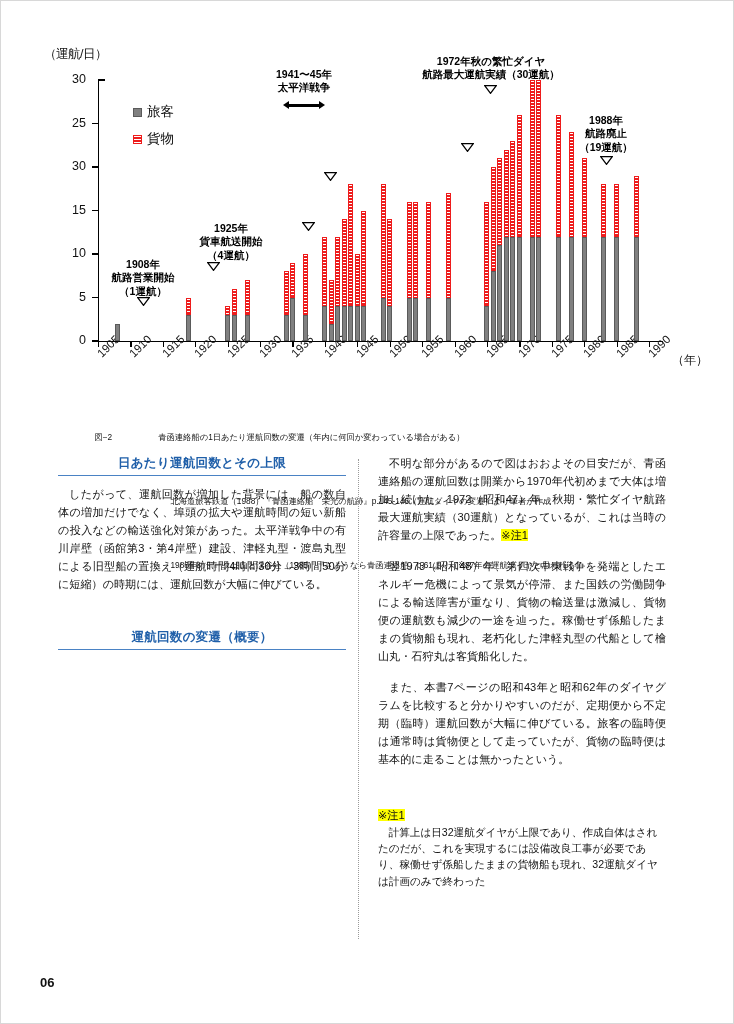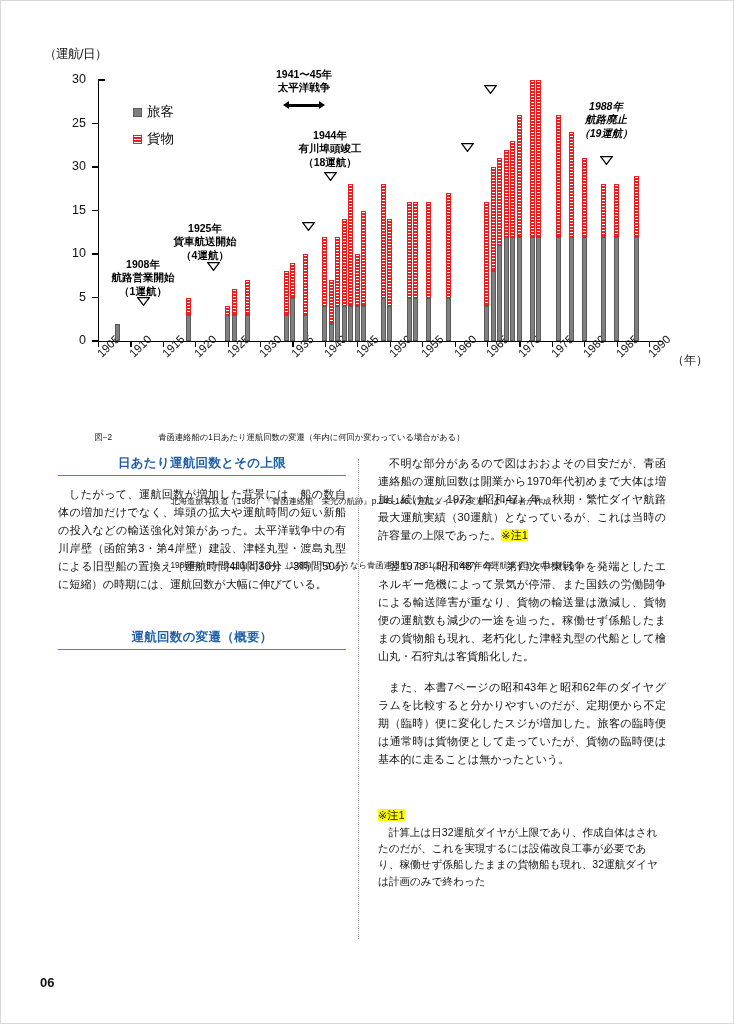--- a/index.html
+++ b/index.html
@@ -505,55 +505,54 @@
       </div>
     </div>
 
     <div class="anno" style="left:88px; top:258px; width:110px;">1908年
 航路営業開始
 （1運航）</div>
     <svg class="tri-outline" style="left:137px; top:297px;" viewBox="0 0 13 9">
       <polygon points="0.7,0.7 12.3,0.7 6.5,8.3" fill="none" stroke="#000" stroke-width="1.3"></polygon>
     </svg>
 
-    <div class="anno" style="left:150px; top:222px; width:110px;">1925年
+    <div class="anno" style="left:176px; top:222px; width:110px;">1925年
 貨車航送開始
 （4運航）</div>
     <svg class="tri-outline" style="left:207px; top:262px;" viewBox="0 0 13 9">
       <polygon points="0.7,0.7 12.3,0.7 6.5,8.3" fill="none" stroke="#000" stroke-width="1.3"></polygon>
     </svg>
 
     <svg class="tri-outline" style="left:302px; top:222px;" viewBox="0 0 13 9">
       <polygon points="0.7,0.7 12.3,0.7 6.5,8.3" fill="none" stroke="#000" stroke-width="1.3"></polygon>
     </svg>
 
-    <div class="anno" style="left:275px; top:129px; width:110px;">1944年
-有川埠頭竣工
-（18運航）</div>
     <svg class="tri-outline" style="left:324px; top:172px;" viewBox="0 0 13 9">
       <polygon points="0.7,0.7 12.3,0.7 6.5,8.3" fill="none" stroke="#000" stroke-width="1.3"></polygon>
     </svg>
 
     <div class="anno" style="left:249px; top:68px; width:110px;">1941〜45年
 太平洋戦争</div>
     <div class="arrow-lr" style="left:283px; top:101px; width:42px;">
       <span class="head-l"></span>
         <span class="shaft"></span>
         <span class="head-r"></span>
     </div>
 
     <svg class="tri-outline" style="left:461px; top:143px;" viewBox="0 0 13 9">
       <polygon points="0.7,0.7 12.3,0.7 6.5,8.3" fill="none" stroke="#000" stroke-width="1.3"></polygon>
     </svg>
 
+    <div class="anno" style="left:383px; top:55px; width:216px;">1972年秋の繁忙ダイヤ
+航路最大運航実績（30運航）</div>
     <svg class="tri-outline" style="left:484px; top:85px;" viewBox="0 0 13 9">
       <polygon points="0.7,0.7 12.3,0.7 6.5,8.3" fill="none" stroke="#000" stroke-width="1.3"></polygon>
     </svg>
 
-    <div class="anno" style="left:551px; top:100px; width:110px;font-style:italic;">1988年
+    <div class="anno" style="left:551px; top:114px; width:110px;">1988年
 航路廃止
 （19運航）</div>
     <svg class="tri-outline" style="left:600px; top:156px;" viewBox="0 0 13 9">
       <polygon points="0.7,0.7 12.3,0.7 6.5,8.3" fill="none" stroke="#000" stroke-width="1.3"></polygon>
     </svg>
 
     <div class="caption">
       <span class="cap-line">
         <span>図−2</span><span class="cap-indent"></span><span>青函連絡船の1日あたり運航回数の変遷（年内に何回か変わっている場合がある）</span>
       </span>
@@ -574,21 +573,21 @@
       <p class="para">したがって、運航回数が増加した背景には、船の数自体の増加だけでなく、埠頭の拡大や運航時間の短い新船の投入などの輸送強化対策があった。太平洋戦争中の有川岸壁（函館第3・第4岸壁）建設、津軽丸型・渡島丸型による旧型船の置換え（運航時間4時間30分→3時間50分に短縮）の時期には、運航回数が大幅に伸びている。</p>
 
       <div class="gap-lg"></div>
 
       <div class="sec-head">運航回数の変遷（概要）</div>
     </div>
 
     <div class="col col-right">
       <p class="para"><span>不明な部分があるので図はおおよその目安だが、青函連絡船の運航回数は開業から1970年代初めまで大体は増加し続けた。1972（昭和47）年、秋期・繁忙ダイヤ航路最大運航実績（30運航）となっているが、これは当時の許容量の上限であった。</span><span class="hl">※注1</span></p>
       <p class="para">翌1973（昭和48）年、第四次中東戦争を発端としたエネルギー危機によって景気が停滞、また国鉄の労働闘争による輸送障害が重なり、貨物の輸送量は激減し、貨物便の運航数も減少の一途を辿った。稼働せず係船したままの貨物船も現れ、老朽化した津軽丸型の代船として檜山丸・石狩丸は客貨船化した。</p>
-      <p class="para">また、本書7ページの昭和43年と昭和62年のダイヤグラムを比較すると分かりやすいのだが、定期便から不定期（臨時）便に変化したスジが増加した。旅客の臨時便は通常時は貨物便として走っていたが、貨物の臨時便は基本的に走ることは無かったという。</p>
+      <p class="para">また、本書7ページの昭和43年と昭和62年のダイヤグラムを比較すると分かりやすいのだが、定期便から不定期（臨時）運航回数が大幅に伸びている。旅客の臨時便は通常時は貨物便として走っていたが、貨物の臨時便は基本的に走ることは無かったという。</p>
 
       <div style="height:26px;"></div>
 
       <p class="note-head"><span class="hl">※注1</span></p>
       <p class="note-body">計算上は日32運航ダイヤが上限であり、作成自体はされたのだが、これを実現するには設備改良工事が必要であり、稼働せず係船したままの貨物船も現れ、32運航ダイヤは計画のみで終わった</p>
     </div>
   </div>
 
   <div class="page-num">06</div>
 

